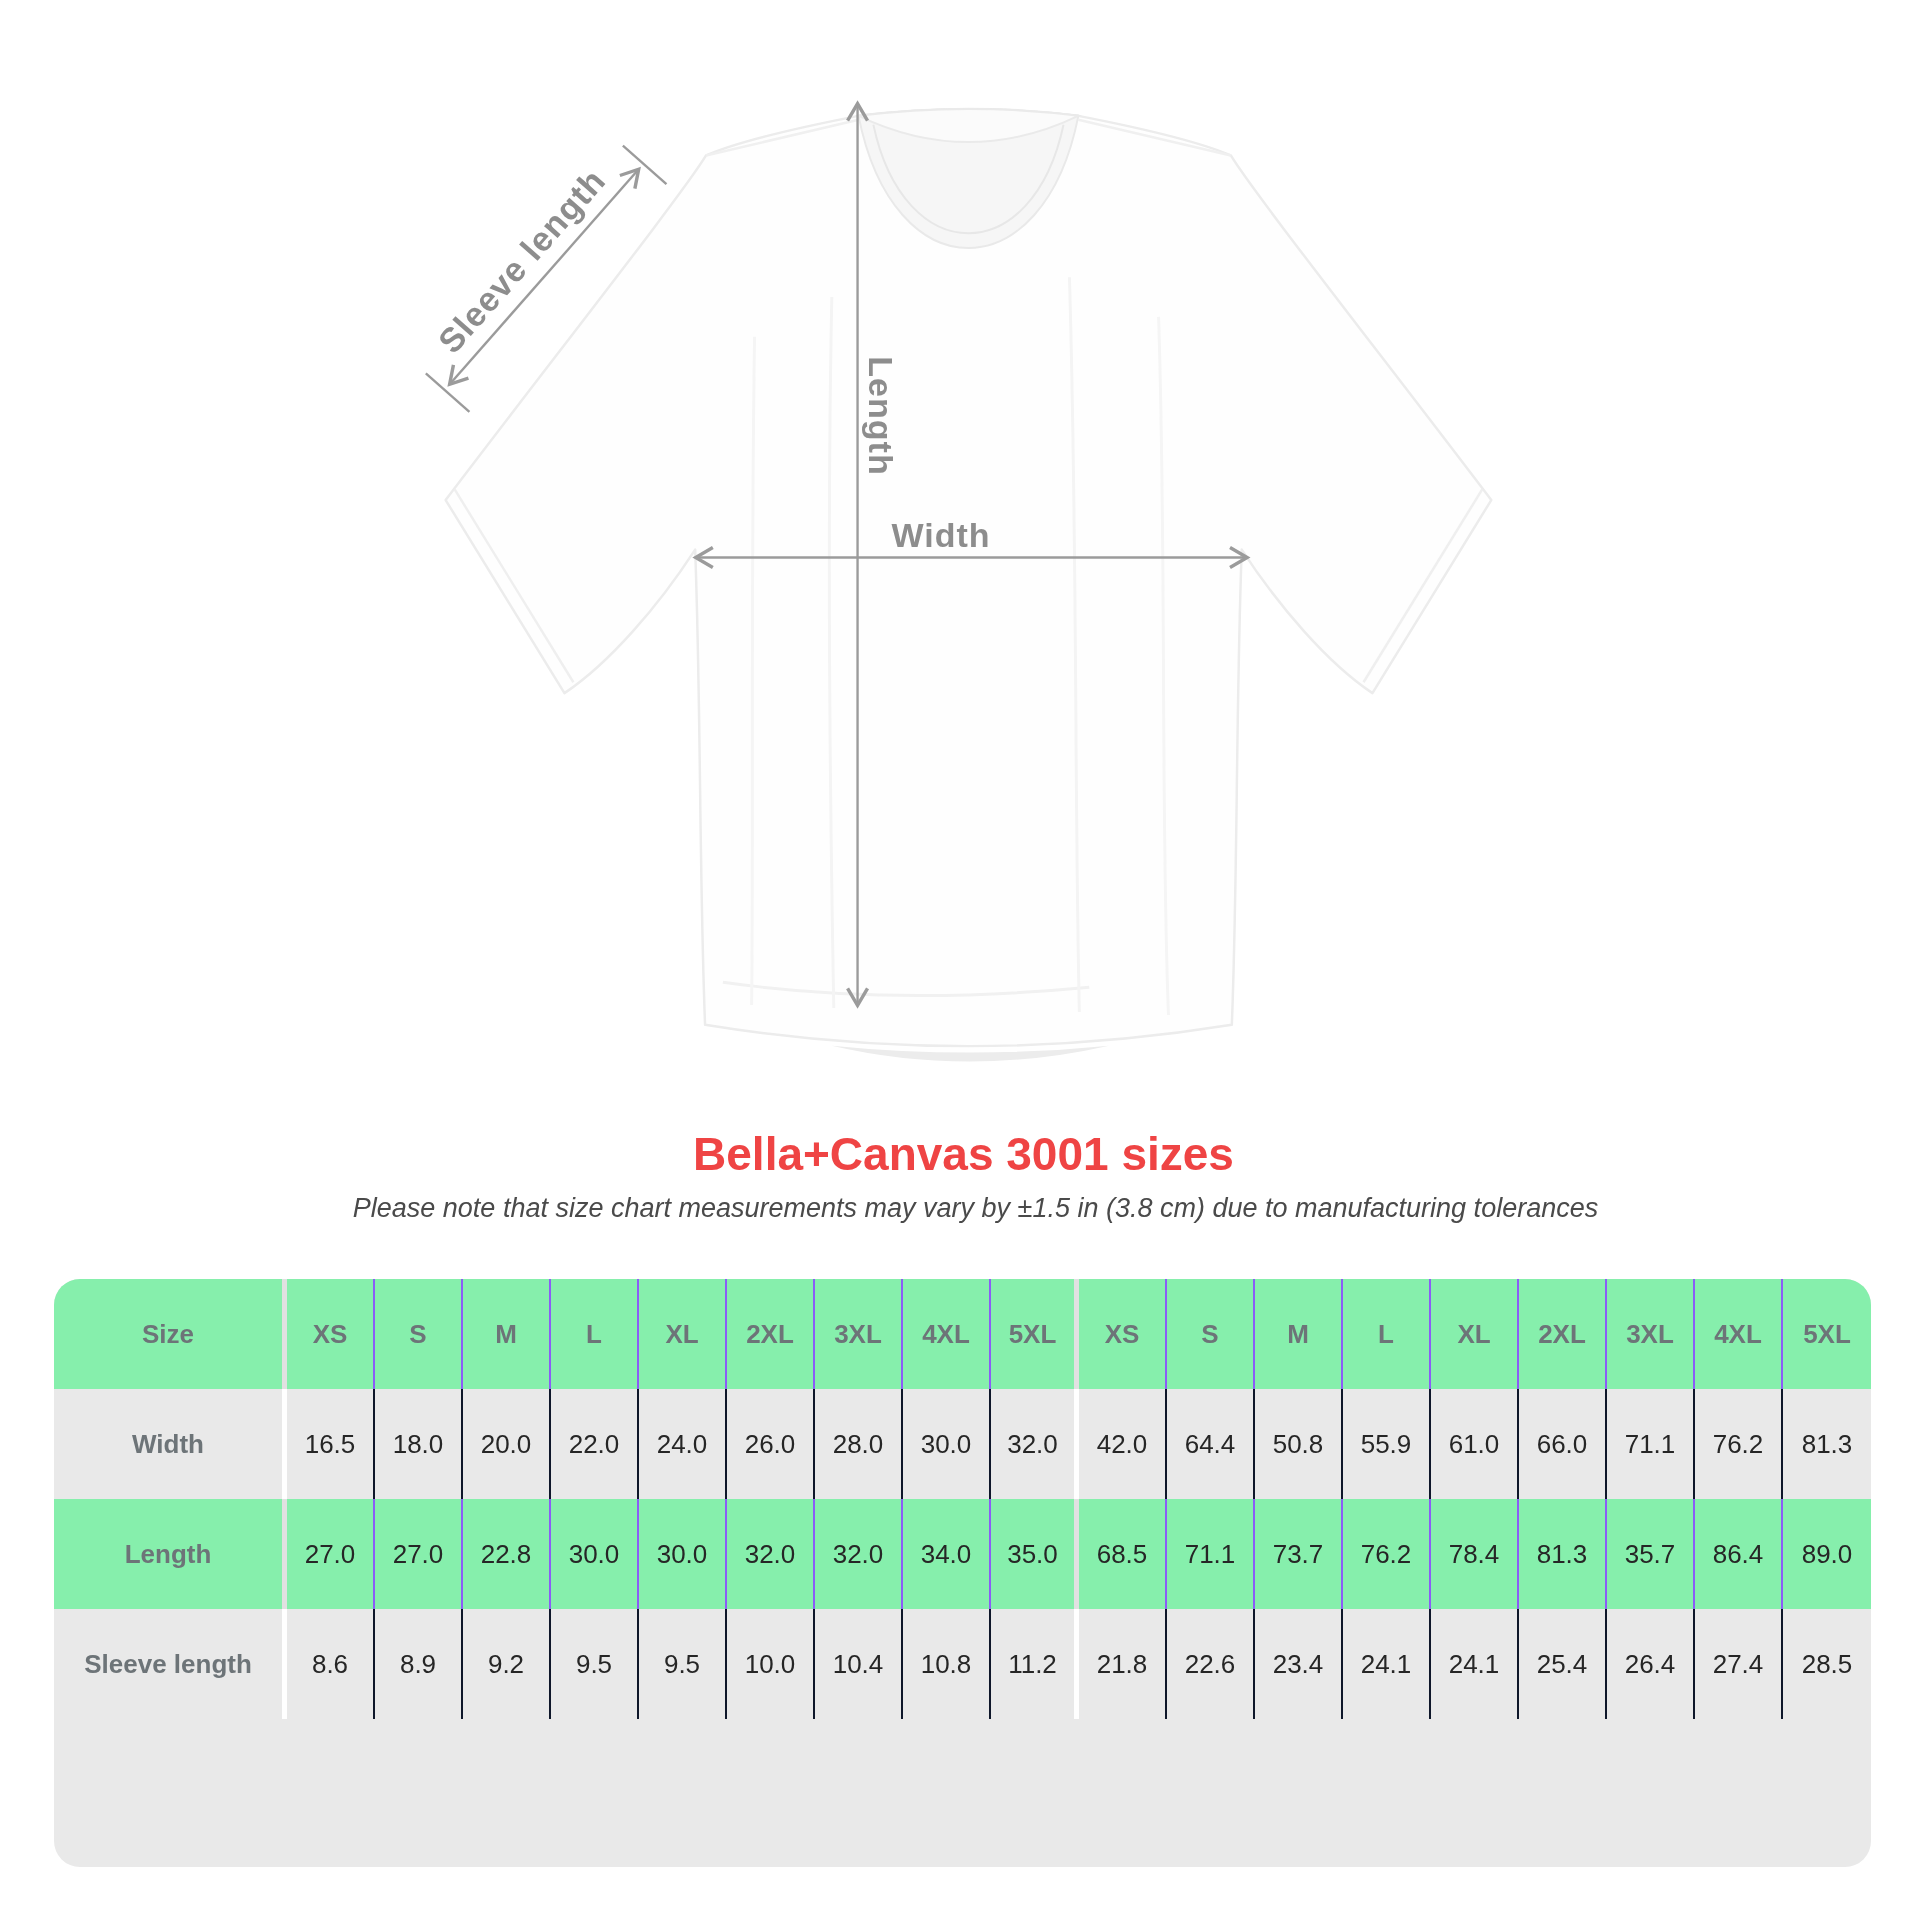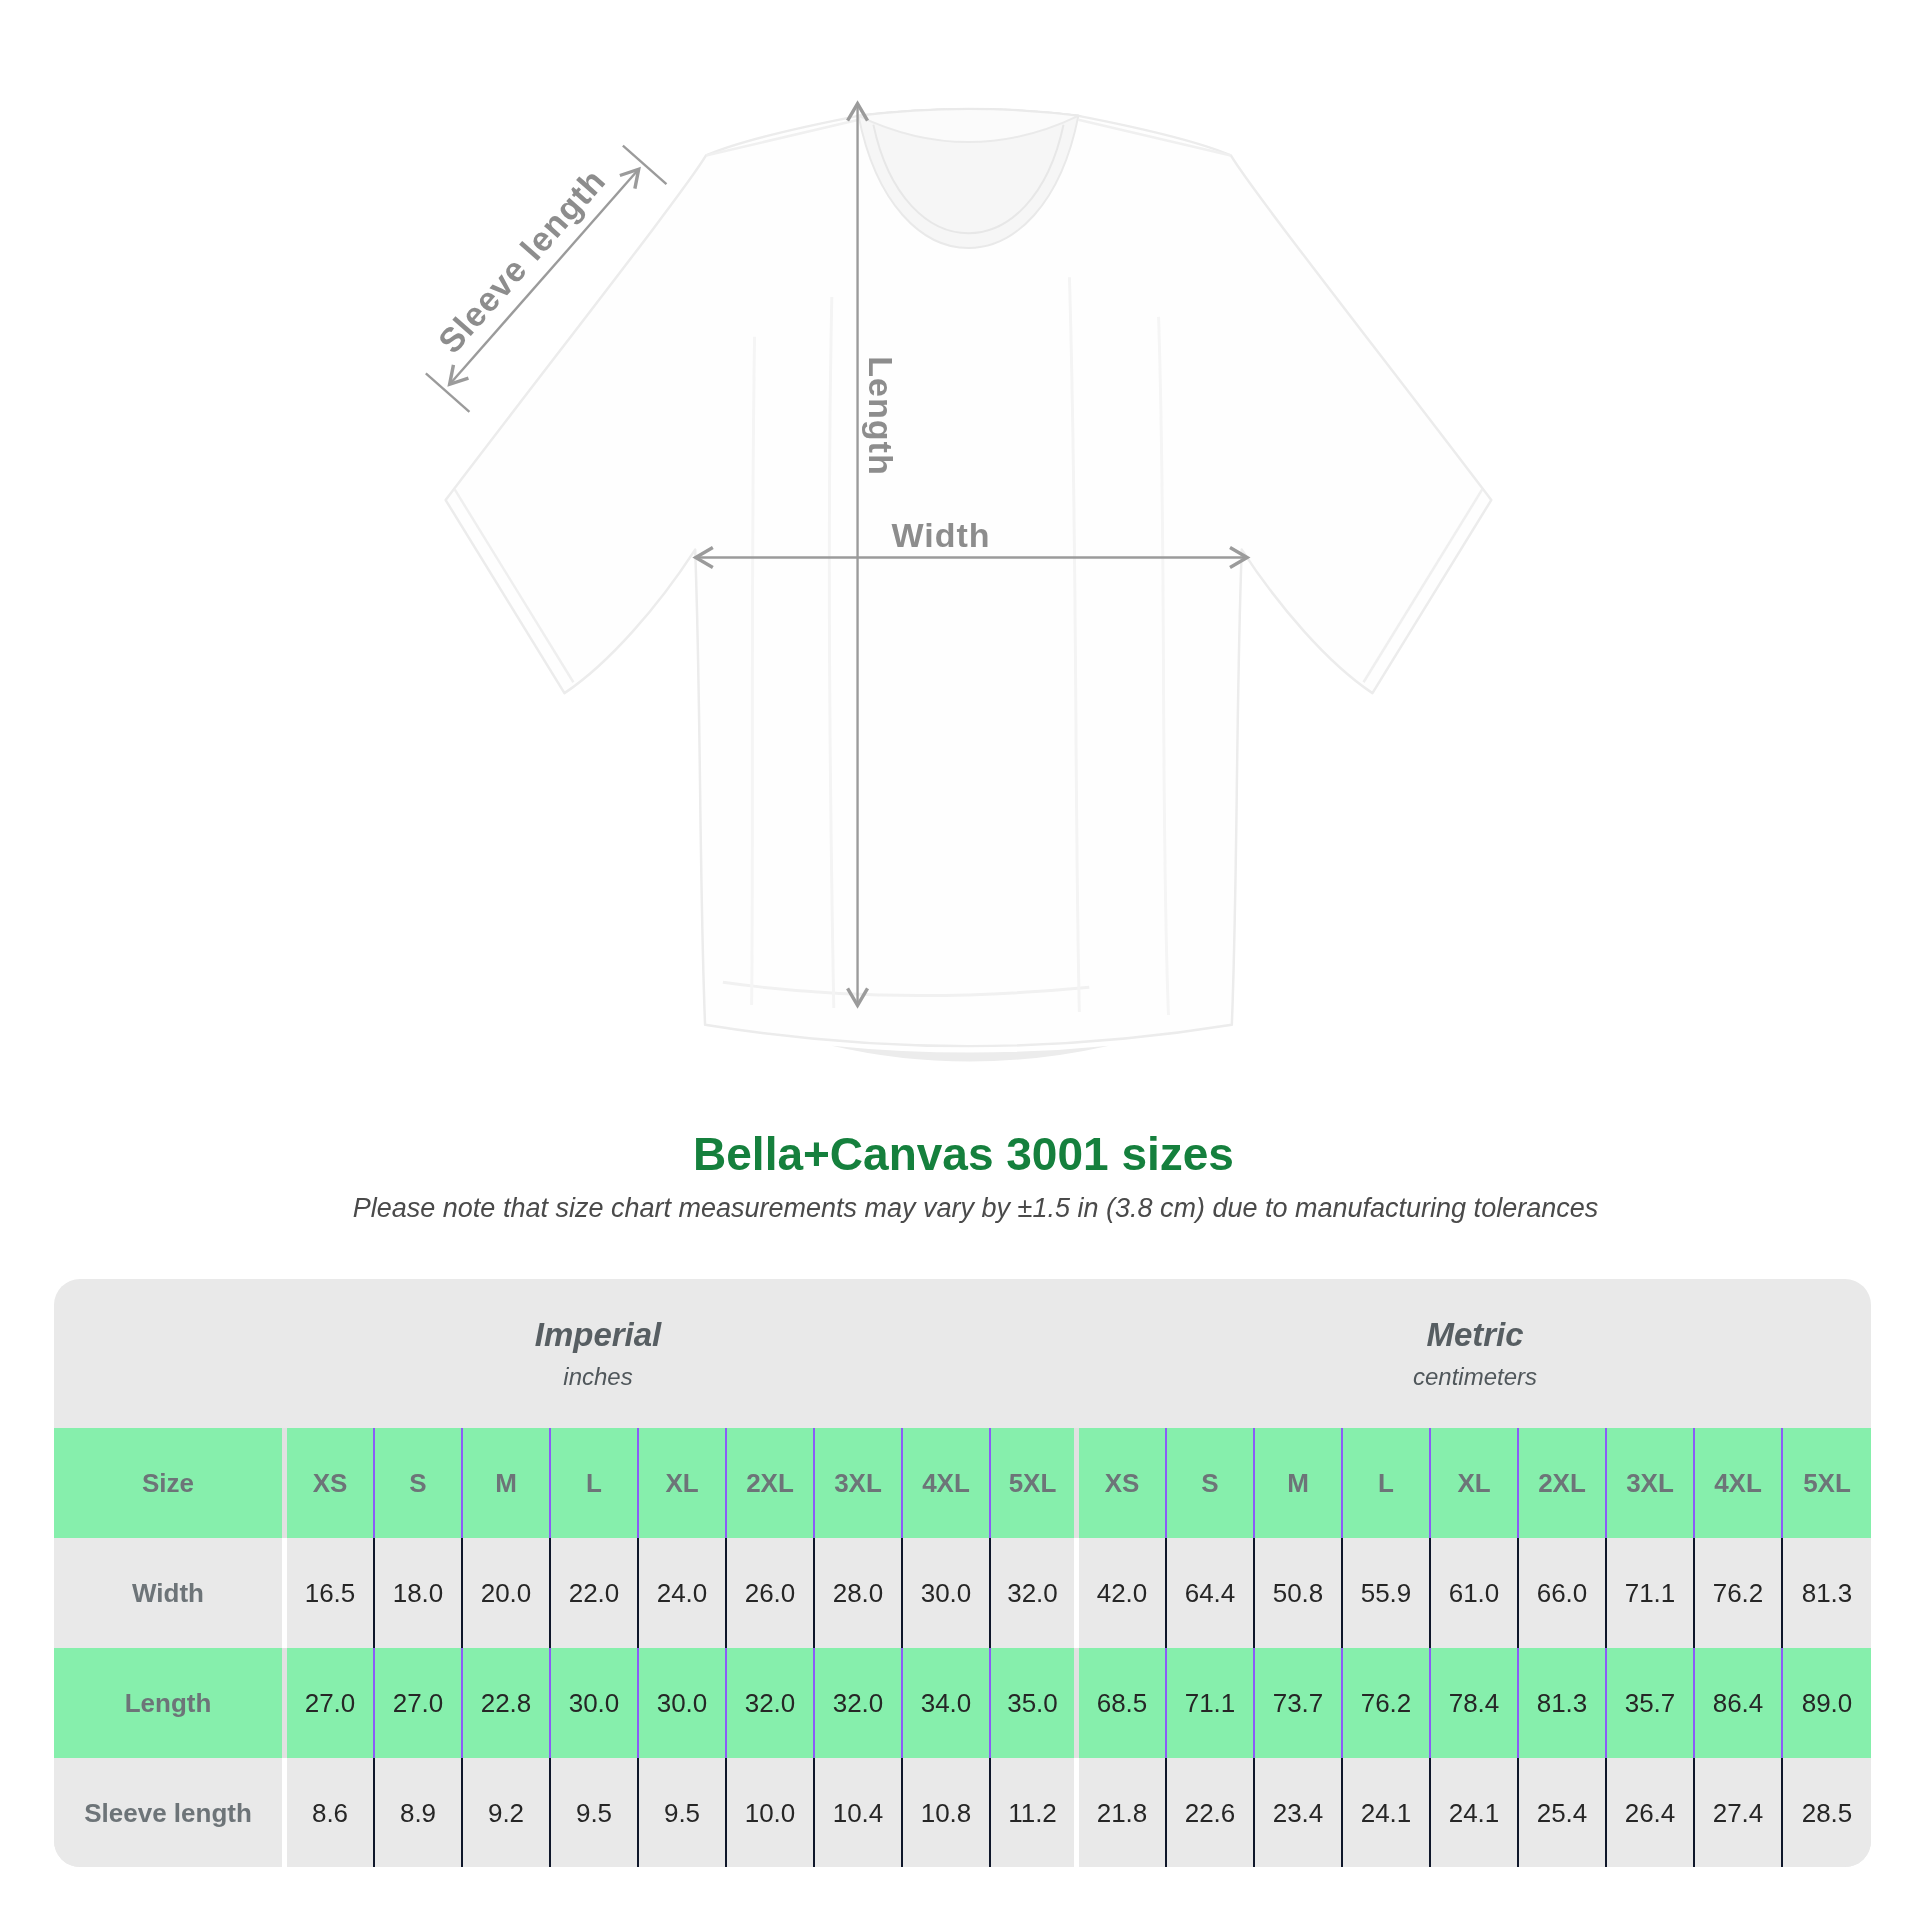--- a/index.html
+++ b/index.html
@@ -10,21 +10,21 @@
   .shirt-area{position:absolute;top:0;left:0;width:1927px;height:1109px;}
   .shirt-area svg{position:absolute;top:0;left:0;}
   .dim-label{position:absolute;color:#8d8d8d;font-weight:bold;font-size:34px;
              white-space:nowrap;letter-spacing:1px;}
   .lbl-sleeve{left:522px;top:261px;transform:translate(-50%,-50%) rotate(-48.5deg);}
   .lbl-length{left:880px;top:416px;transform:translate(-50%,-50%) rotate(90deg);}
   .lbl-width{left:941px;top:535px;transform:translate(-50%,-50%);}
 
   
   .title{position:absolute;top:1129px;left:0;width:100%;text-align:center;
-         font-size:46px;line-height:51px;font-weight:bold;color:#15803d;margin:0;}
+         font-size:46px;line-height:51px;font-weight:bold;color:#ef4444;margin:0;}
   .note{position:absolute;top:1193px;left:12px;width:100%;text-align:center;
         font-size:27px;font-style:italic;color:#4a4a4a;}
 
   
   .panel{position:absolute;left:54px;top:1279px;width:1817px;height:588px;
          background:#e9e9e9;border-radius:26px;overflow:hidden;}
   .units{display:flex;height:149px;}
   .unit-sec{display:flex;flex-direction:column;align-items:center;justify-content:center;
             box-sizing:border-box;}
   .unit-imperial{width:1025px;padding-left:63px;}
@@ -107,30 +107,20 @@
   <div class="dim-label lbl-sleeve">Sleeve length</div>
   <div class="dim-label lbl-length">Length</div>
   <div class="dim-label lbl-width">Width</div>
 </div>
 
 <h1 class="title">Bella+Canvas 3001 sizes</h1>
 <div class="note">Please note that size chart measurements may vary by ±1.5 in (3.8 cm) due to manufacturing tolerances</div>
 
 <div class="panel">
 
-  <div class="units">
-    <div class="unit-sec unit-imperial">
-      <div class="unit-name">Imperial</div>
-      <div class="unit-sub">inches</div>
-    </div>
-    <div class="unit-sec unit-metric">
-      <div class="unit-name">Metric</div>
-      <div class="unit-sub">centimeters</div>
-    </div>
-  </div>
 
   <div class="trow white">
     <div class="c lab thick">Size</div>
     <div class="c hd">XS</div>
     <div class="c hd">S</div>
     <div class="c hd">M</div>
     <div class="c hd">L</div>
     <div class="c hd">XL</div>
     <div class="c hd">2XL</div>
     <div class="c hd">3XL</div>

